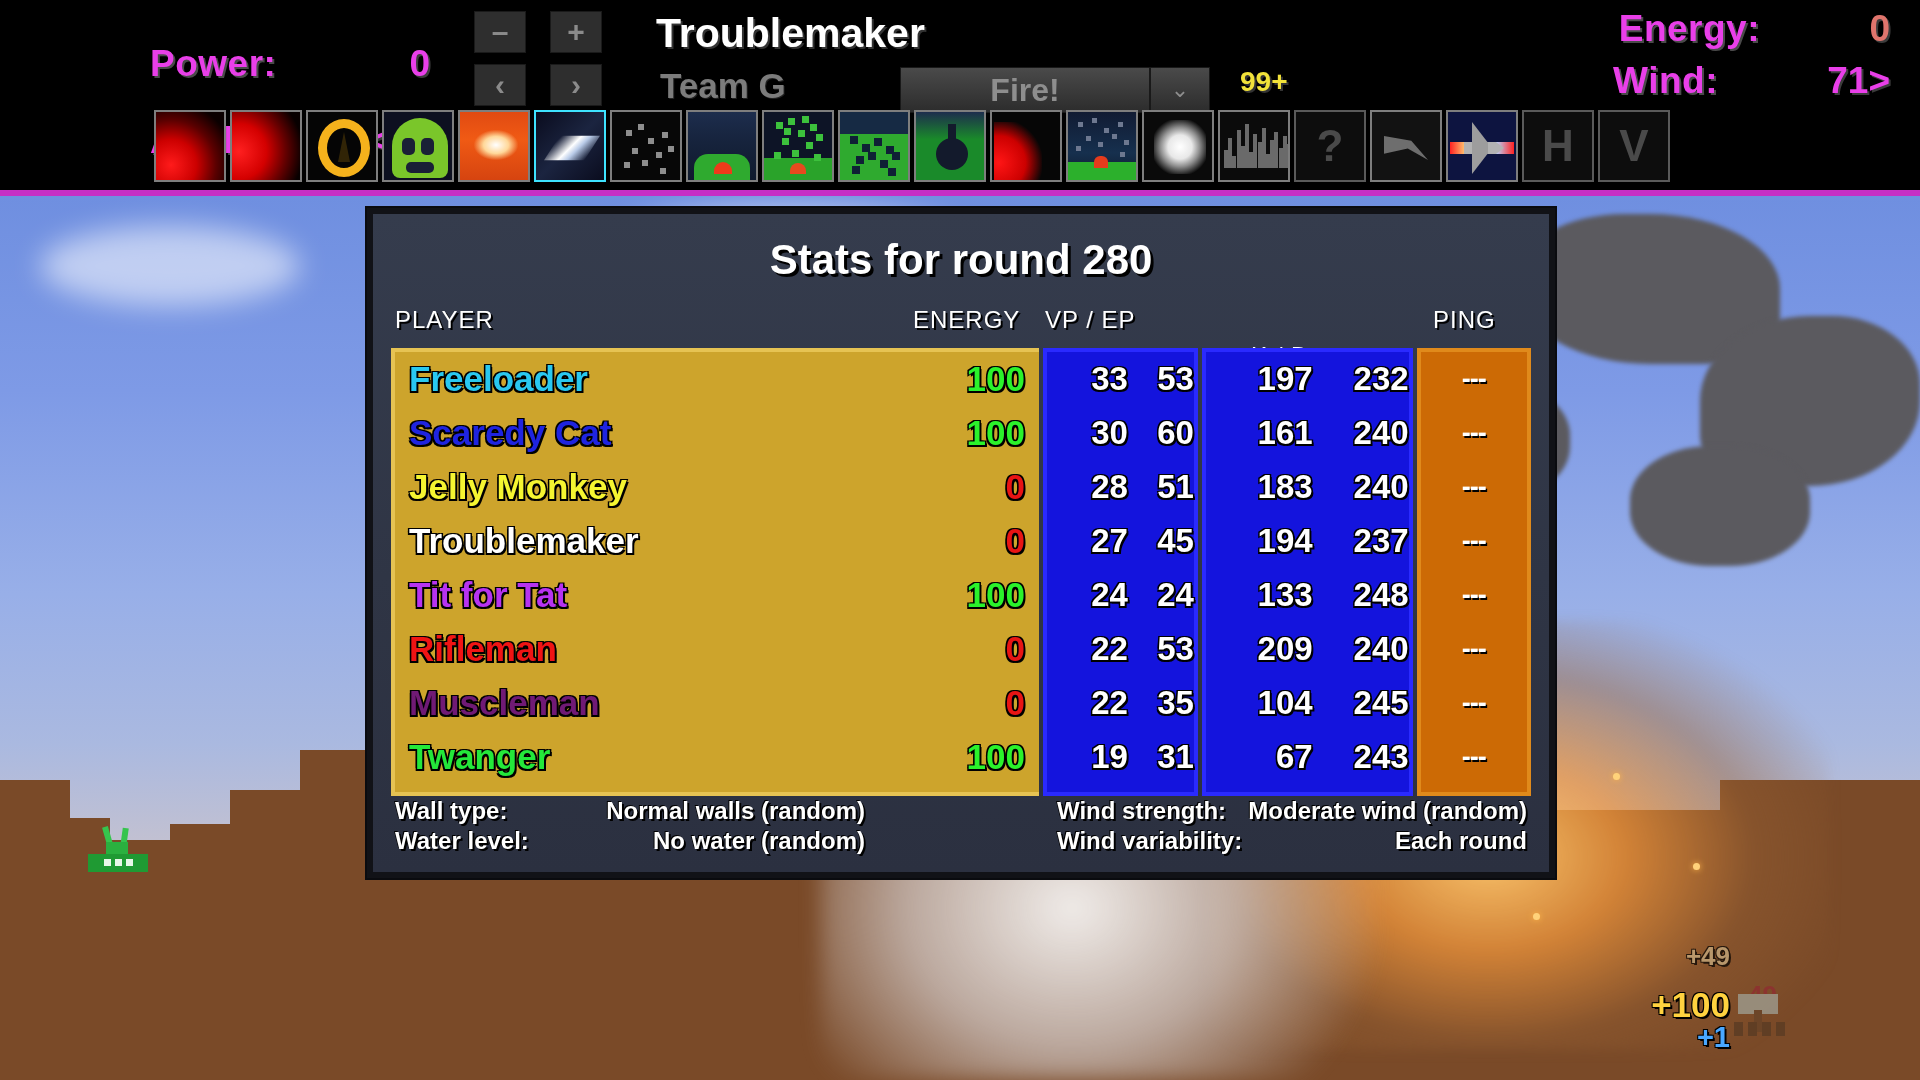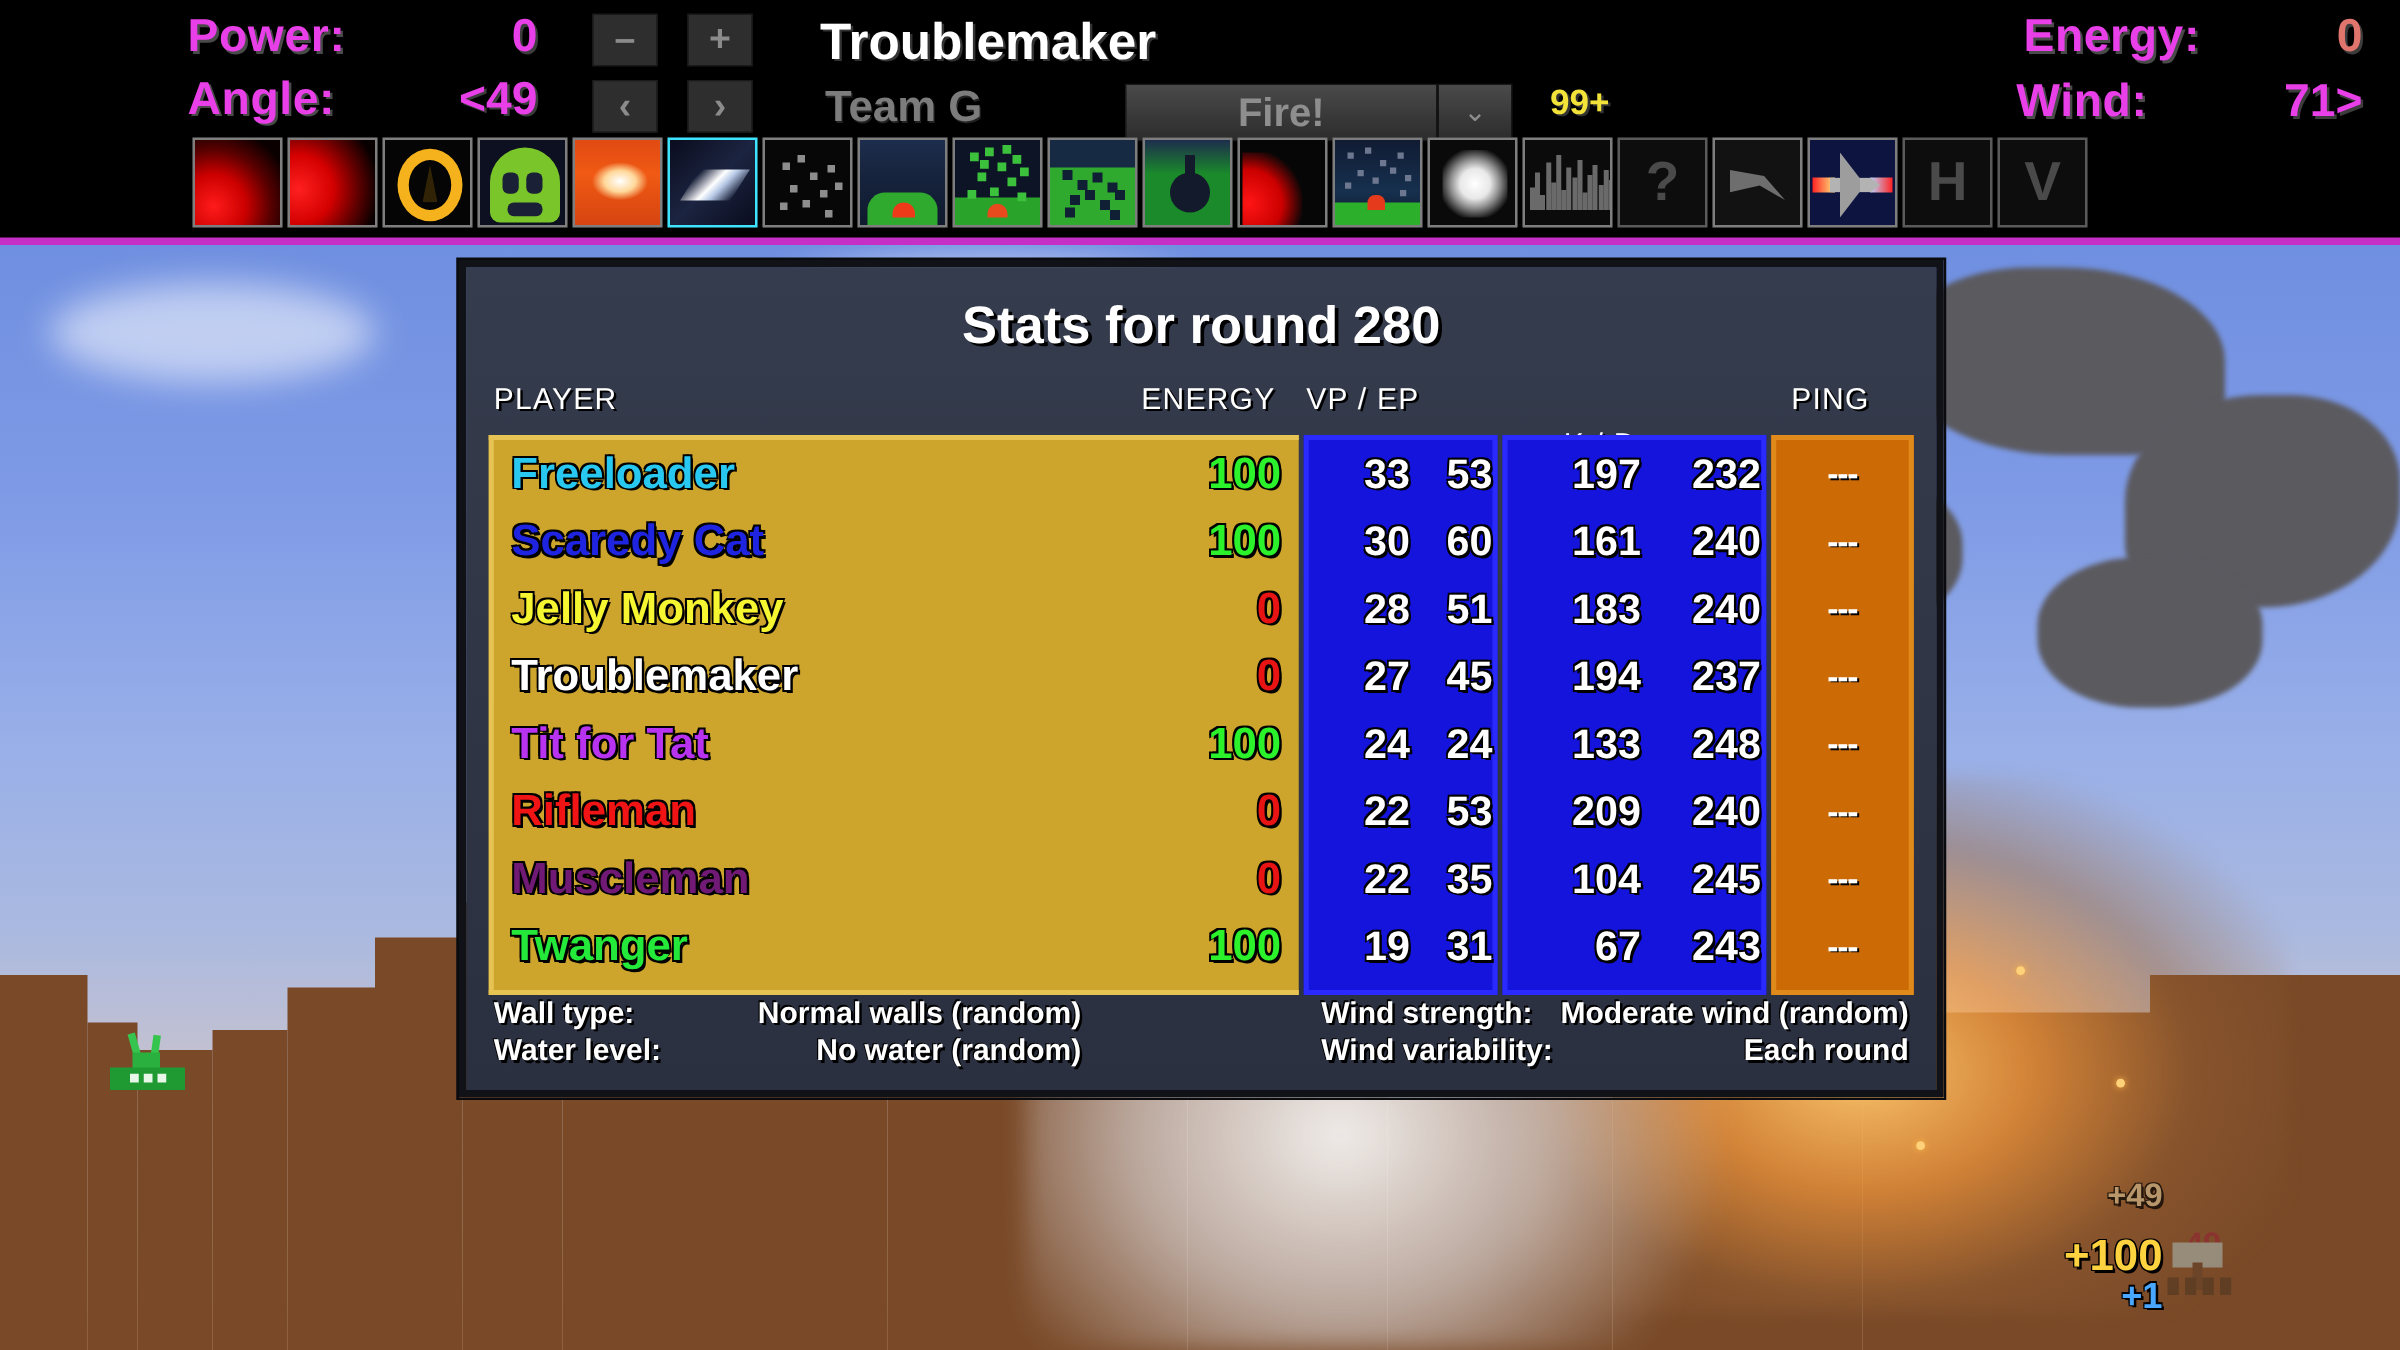--- a/index.html
+++ b/index.html
@@ -64,21 +64,21 @@
   #hud-sep{ position:absolute; left:0; top:190px; width:1920px; height:6px; background:#c52fc5; z-index:6;}
 
   .hud-label{
     font-size:37px; font-weight:700; color:#e93fe9;
     text-shadow:2px 2px 0 #4a4a4a;
     letter-spacing:.5px;
   }
   .hud-val{ font-size:37px; font-weight:700; text-shadow:2px 2px 0 #3c3c3c; }
 
   #grp-power{ position:absolute; left:150px; top:8px; width:280px; }
-  #grp-power .row{ display:flex; justify-content:space-between; align-items:flex-start; height:50px;}
+  #grp-power .row{ display:flex; justify-content:space-between; align-items:flex-end; height:50px;margin-top:27px;}
   #power-value{ color:#e93fe9; }
   #angle-value{ color:#e93fe9; }
 
   .stepper{
     position:absolute; background:#2e2e2e; border:1px solid #1a1a1a;
     color:#8b8b8b; font-size:30px; font-weight:700;
     display:flex; align-items:center; justify-content:center;
     width:52px; height:42px;
   }
   #btn-power-minus{ left:474px; top:11px; }

